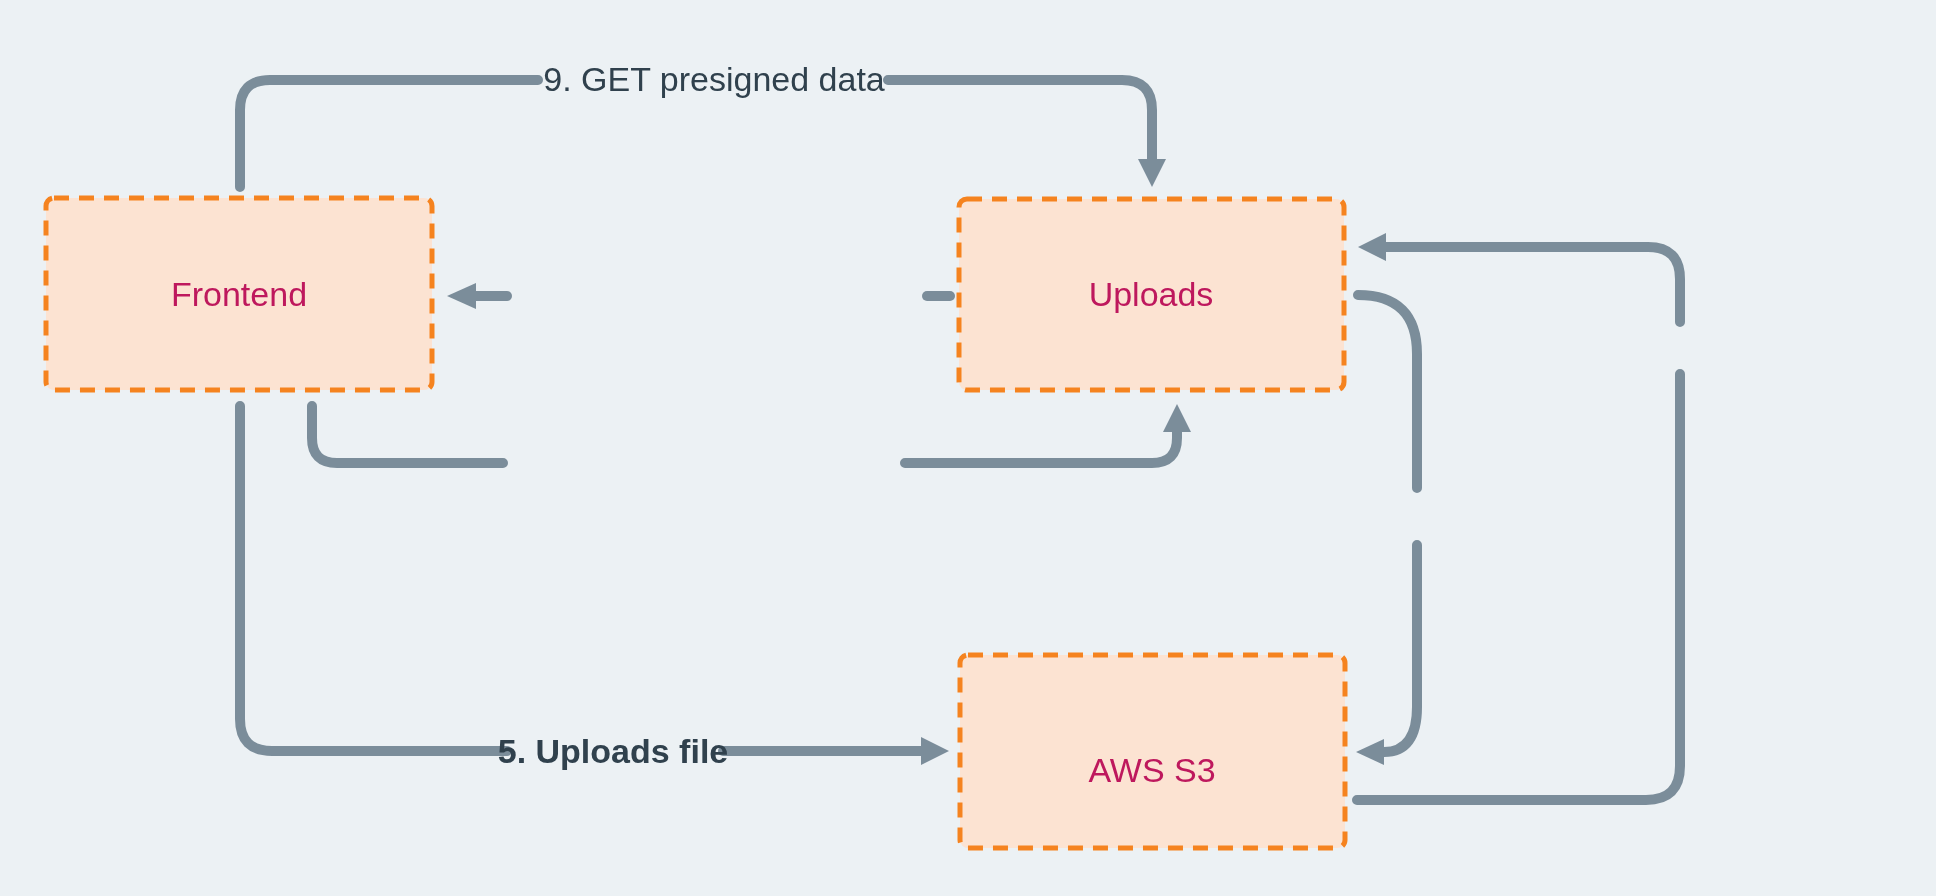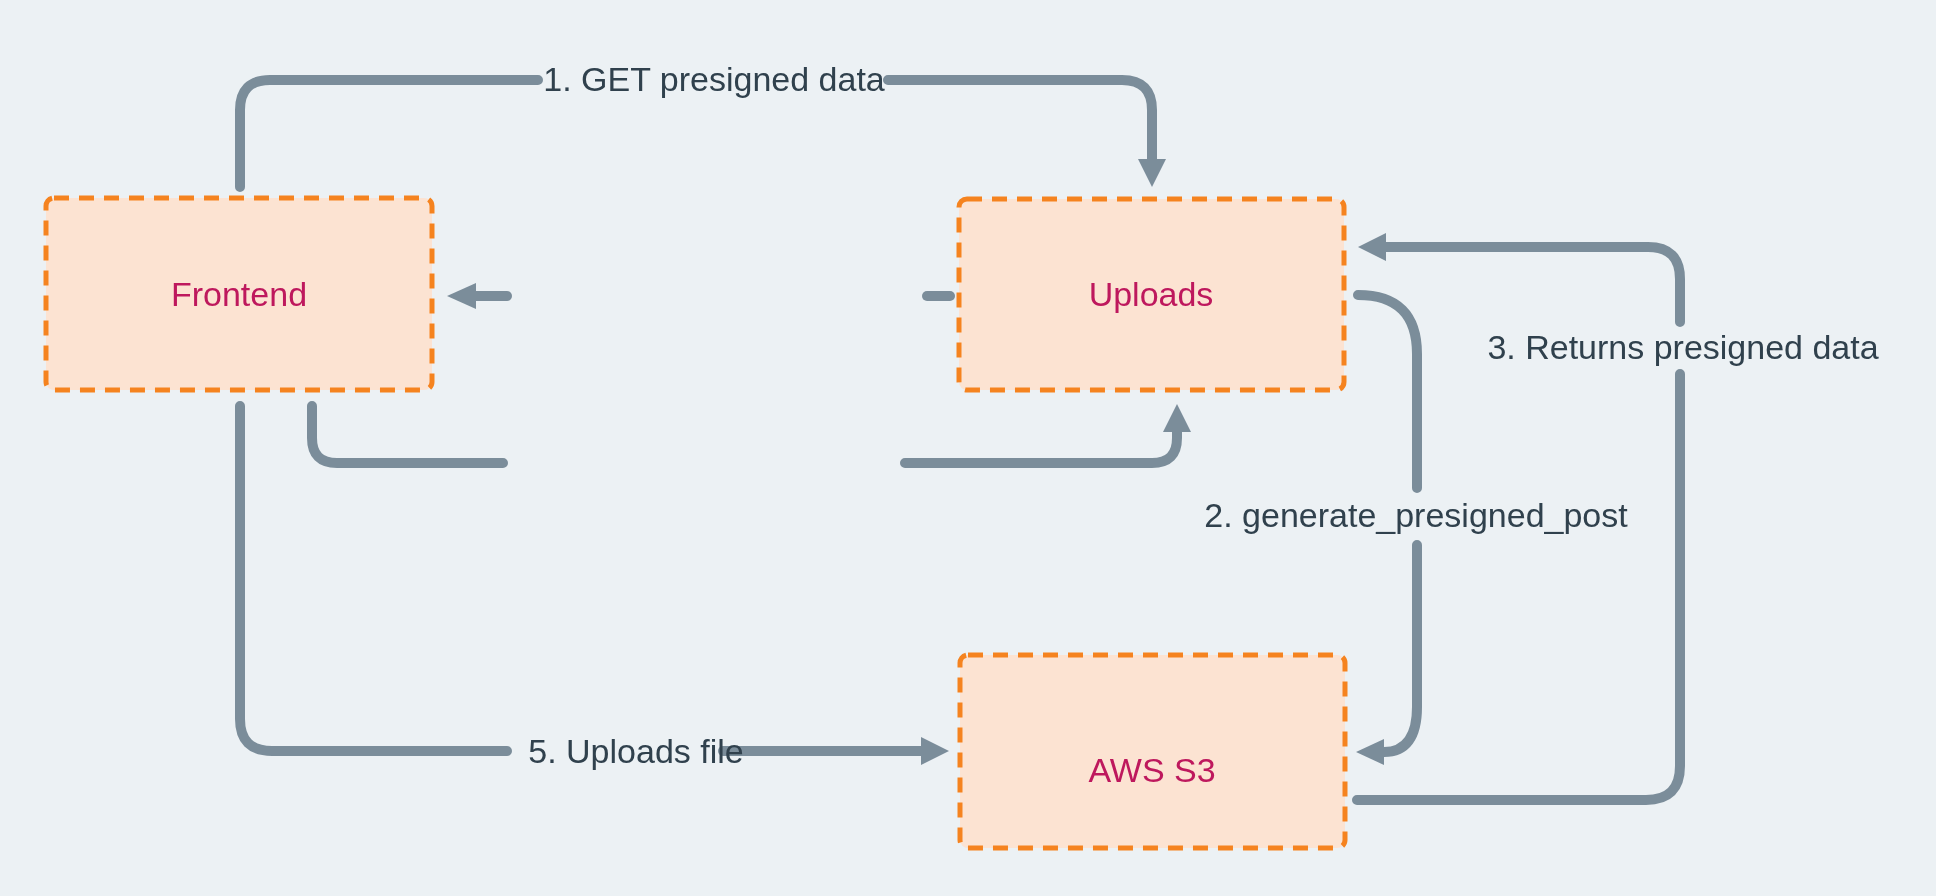--- a/index.html
+++ b/index.html
@@ -75,18 +75,16 @@
 
     <path class="flow-line" d="M 1357 800 L 1646 800 Q 1680 800 1680 766 L 1680 374"></path>
     <path class="flow-line" d="M 1680 322 L 1680 279 Q 1680 247 1648 247 L 1386 247"></path>
     <polygon class="arrowhead" points="1358,247 1386,233 1386,261"></polygon>
   </svg>
 
   <div class="label node-label" style="left:239px;  top:295px;">Frontend</div>
   <div class="label node-label" style="left:1151px; top:295px;">Uploads</div>
   <div class="label node-label" style="left:1152px; top:752px;margin-top:19px;">AWS S3</div>
 
-  <div class="label edge-label" style="left:714px;  top:80px;">1. GET presigned data</div>
-  <div class="label edge-label" style="left:1416px; top:516px;">2. generate_presigned_post</div>
-  <div class="label edge-label" style="left:1683px; top:348px;">3. Returns presigned data</div>
-  <div class="label edge-label" style="left:636px;  top:752px;">5. Uploads file</div>
+  <div class="label edge-label" style="left:714px;  top:80px;">9. GET presigned data</div>
+  <div class="label edge-label" style="left:613px;  top:752px;font-weight:bold;">5. Uploads file</div>
 
 </div>
 
 </body></html>

